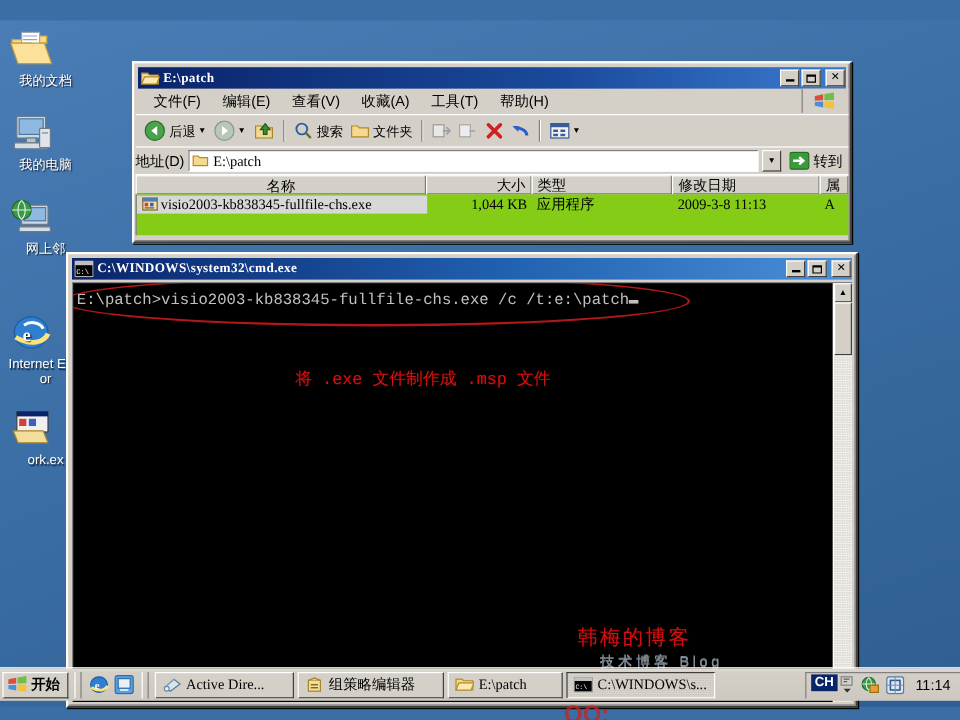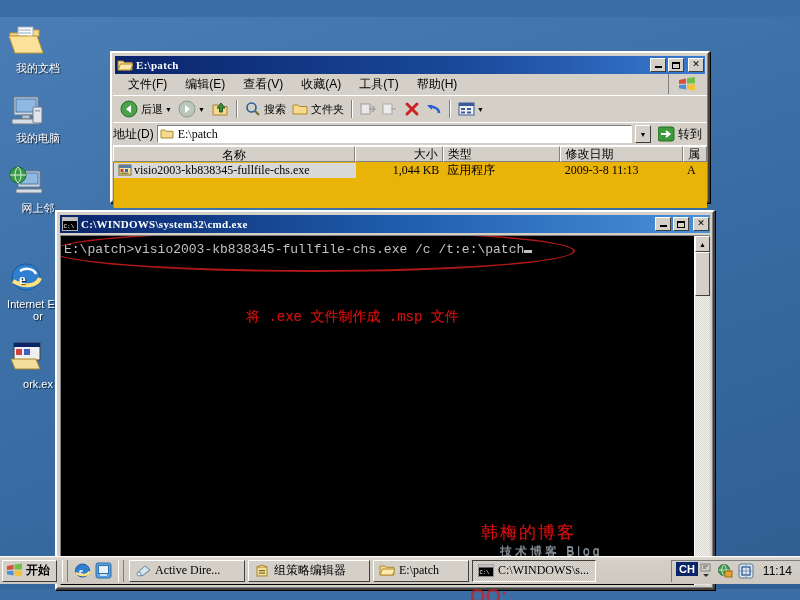--- a/index.html
+++ b/index.html
@@ -118,21 +118,21 @@
   .hcell{
     border-right:1px solid #808080;
     border-top:1px solid #fff;border-left:1px solid #fff;
     border-bottom:1px solid #808080;
     display:flex;align-items:center;padding:0 4px;font-size:12px;
     box-sizing:border-box;overflow:hidden;white-space:nowrap;
     background:#d4d0c8;
   }
   .hcell.num{justify-content:flex-end;}
   .listbody{
-    background:#eab308;height:46px;overflow:hidden;position:relative;
+    background:#84cc16;height:34px;overflow:hidden;position:relative;
     border-left:1px solid #808080;
   }
   .frow{display:flex;height:16px;align-items:center;font-size:12px;
         font-family:"Liberation Serif","DejaVu Serif",serif;}
   .fcell{padding:0 4px;box-sizing:border-box;white-space:nowrap;overflow:hidden;}
   .fcell.num{text-align:right;}
   .fname{display:flex;align-items:center;background:#d8d8d8;}
   .fname .fn-txt{margin-left:2px;}
 
   

